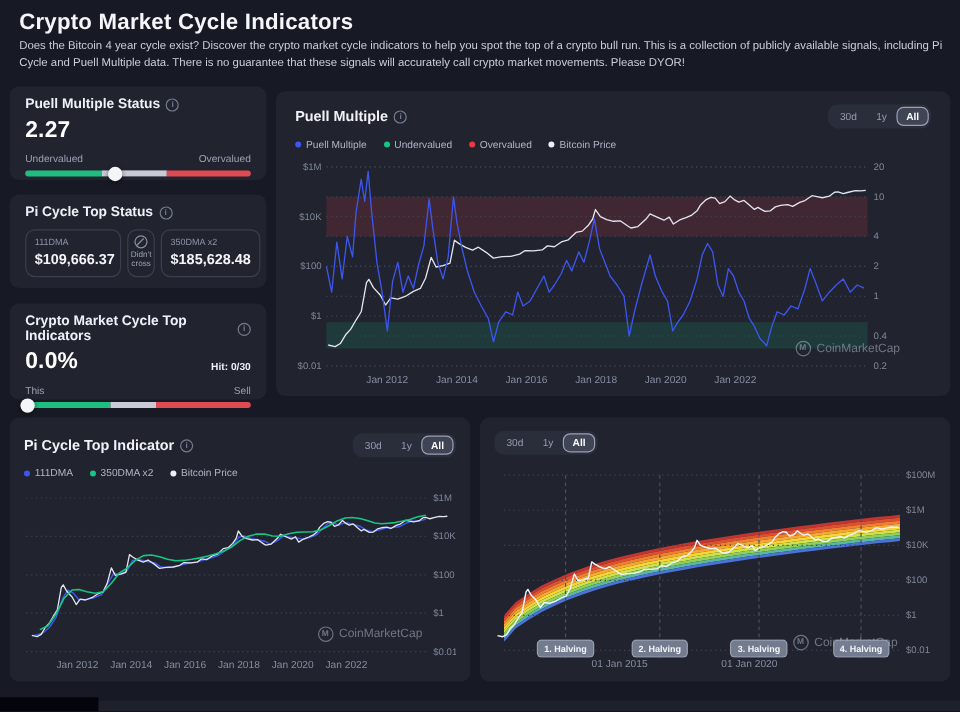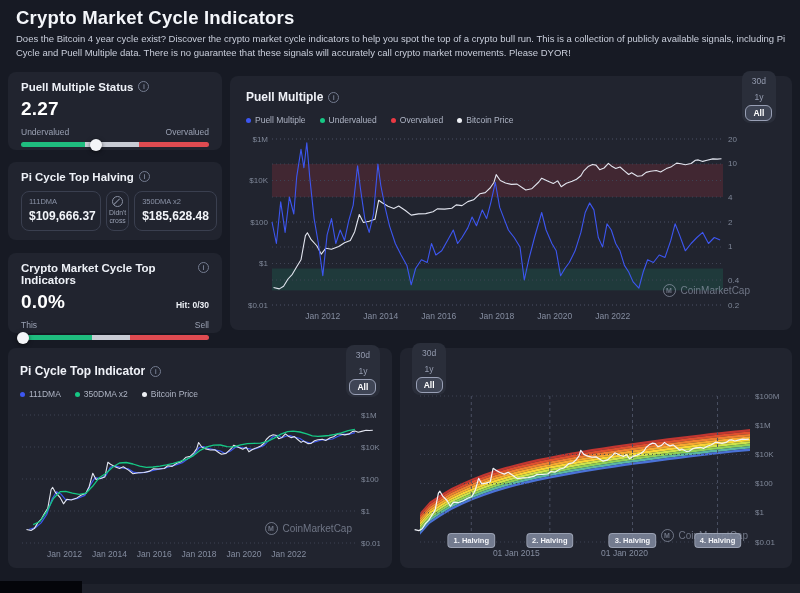--- a/index.html
+++ b/index.html
@@ -11,21 +11,21 @@
   .page-desc { position:absolute; left:16px; top:32px; width:772px; font-size:9.5px; line-height:1.5; color:#c9cedb; }
 
   .card { position:absolute; background:#21242f; border-radius:8px; }
   #card-puell-status { left:8px; top:72px;  width:214px; height:78px; padding:9px 13px; }
   #card-picycle-status { left:8px; top:162px; width:214px; height:78px; padding:9px 13px; }
   #card-top-indicators { left:8px; top:253px; width:214px; height:80px; padding:9px 13px; }
   #card-puell-chart { left:230px; top:76px; width:562px; height:254px; padding:8px 16px; }
   #card-pi-chart { left:8px; top:348px; width:384px; height:220px; padding:10px 12px; }
   #card-rainbow-chart { left:400px; top:348px; width:392px; height:220px; padding:8px 12px; }
 
-  .card-title-row { display:flex; align-items:flex-start; gap:5px; }
+  .card-title-row { display:flex; align-items:center; gap:5px; }
   .card-title { font-size:11.5px; font-weight:700; color:#eef1f7; }
   .info-icon { width:11px; height:11px; border:1px solid #747c90; border-radius:50%; display:inline-flex; align-items:center; justify-content:center; color:#747c90; font-size:7px; font-weight:700; flex:0 0 auto; }
   .info-icon::before { content:"i"; }
 
   .big-value { font-size:19px; font-weight:800; color:#ffffff; margin-top:5px; letter-spacing:.2px; }
   .slider-labels { display:flex; justify-content:space-between; font-size:8.5px; color:#9aa1b3; margin:7px 0 5px; }
   .slider { position:relative; height:5px; display:flex; }
   .seg { height:100%; }
   .seg:first-child { border-radius:3px 0 0 3px; }
   .seg.last { border-radius:0 3px 3px 0; }
@@ -41,21 +41,21 @@
   .cross-icon { position:relative; width:11px; height:11px; border:1.4px solid #8a91a3; border-radius:50%; }
   .cross-icon::after { content:""; position:absolute; left:0px; top:3.8px; width:8px; height:1.4px; background:#8a91a3; transform:rotate(-45deg); }
   .cross-text { font-size:6.8px; color:#9aa1b3; text-align:center; line-height:1.25; }
 
   .value-row { display:flex; justify-content:space-between; align-items:flex-end; }
   .hit-label { font-size:8.5px; font-weight:700; color:#eef1f7; margin-bottom:3px; }
 
   .chart-head { display:flex; justify-content:space-between; align-items:center; height:26px; }
   .chart-title-wrap { display:flex; align-items:center; gap:5px; }
   .chart-title { font-size:12px; font-weight:700; color:#f0f2f8; }
-  .range-group { display:flex; align-items:center; background:#2a2e3a; border-radius:8px; padding:2px;flex-direction:column; }
+  .range-group { display:flex; align-items:center; background:#2a2e3a; border-radius:8px; padding:2px; }
   .range-btn { background:none; border:1px solid transparent; color:#959cb0; font-size:8.5px; padding:2px 7px; border-radius:6px; font-family:inherit; cursor:pointer; }
   .range-btn.active { background:#3f4555; border-color:#99a0b6; color:#fff; font-weight:700; }
 
   .legend { display:flex; gap:14px; margin-top:3px; height:14px; align-items:center; }
   .legend-item { display:flex; align-items:center; font-size:8.5px; color:#aeb4c4; gap:4px; }
   .legend-item i { width:5px; height:5px; border-radius:50%; display:inline-block; }
 
   .chart-wrap { position:relative; margin-top:4px; }
   .chart-wrap svg { display:block; }
 
@@ -92,21 +92,21 @@
     <div class="slider">
         <div class="seg" style="width: 34%; background: rgb(31, 189, 127);"></div>
         <div class="seg" style="width: 29%; background: rgb(200, 203, 212);"></div>
         <div class="seg last" style="width: 37%; background: rgb(223, 75, 81);"></div>
         <div class="slider-dot" style="left: 40%;"></div>
       </div>
   </section>
 
   <section class="card" id="card-picycle-status">
     <div class="card-title-row">
-      <span class="card-title">Pi Cycle Top Halving</span>
+      <span class="card-title">Pi Cycle Top Status</span>
       <span class="info-icon"></span>
     </div>
     <div class="status-boxes">
       <div class="status-box" id="box-111dma">
         <div class="lbl">111DMA</div>
         <div class="val">$109,666.37</div>
       </div>
       <div class="status-box" id="box-cross">
         <span class="cross-icon"></span>
         <span class="cross-text">Didn't cross</span>

